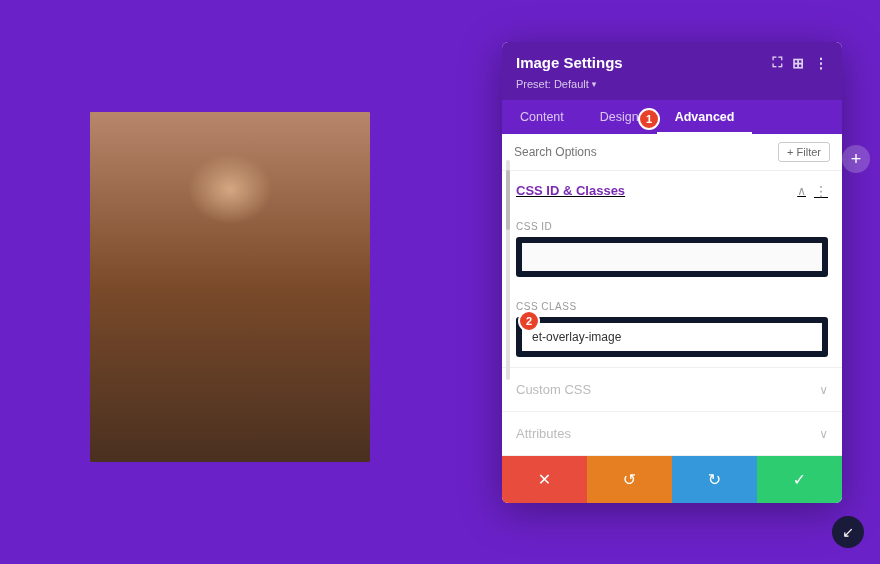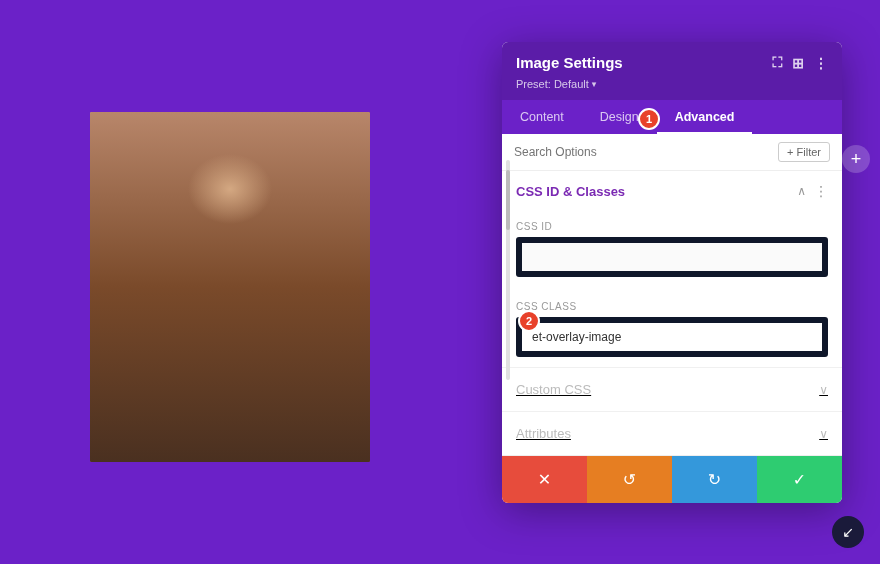--- a/index.html
+++ b/index.html
@@ -174,23 +174,24 @@
       color: #666;
       cursor: pointer;
       display: flex;
       align-items: center;
       gap: 4px;
     }
 
     
     .section-header {
       display: flex;
-      align-items: flex-end;
+      align-items: flex-start;
       justify-content: space-between;
       padding: 12px 14px 8px;
+      text-decoration: underline;
     }
     .section-title {
       color: #7b2ab3;
       font-size: 13px;
       font-weight: 600;
     }
     .section-controls {
       display: flex;
       align-items: center;
       gap: 8px;
@@ -232,21 +233,20 @@
     }
 
     
     .collapsed-section {
       display: flex;
       align-items: center;
       justify-content: space-between;
       padding: 14px 14px;
       border-top: 1px solid #f0f0f0;
       cursor: pointer;
-      text-decoration: underline;
     }
     .collapsed-title {
       font-size: 13px;
       color: #bbb;
     }
     .collapsed-chevron {
       color: #bbb;
       font-size: 12px;
     }
 

